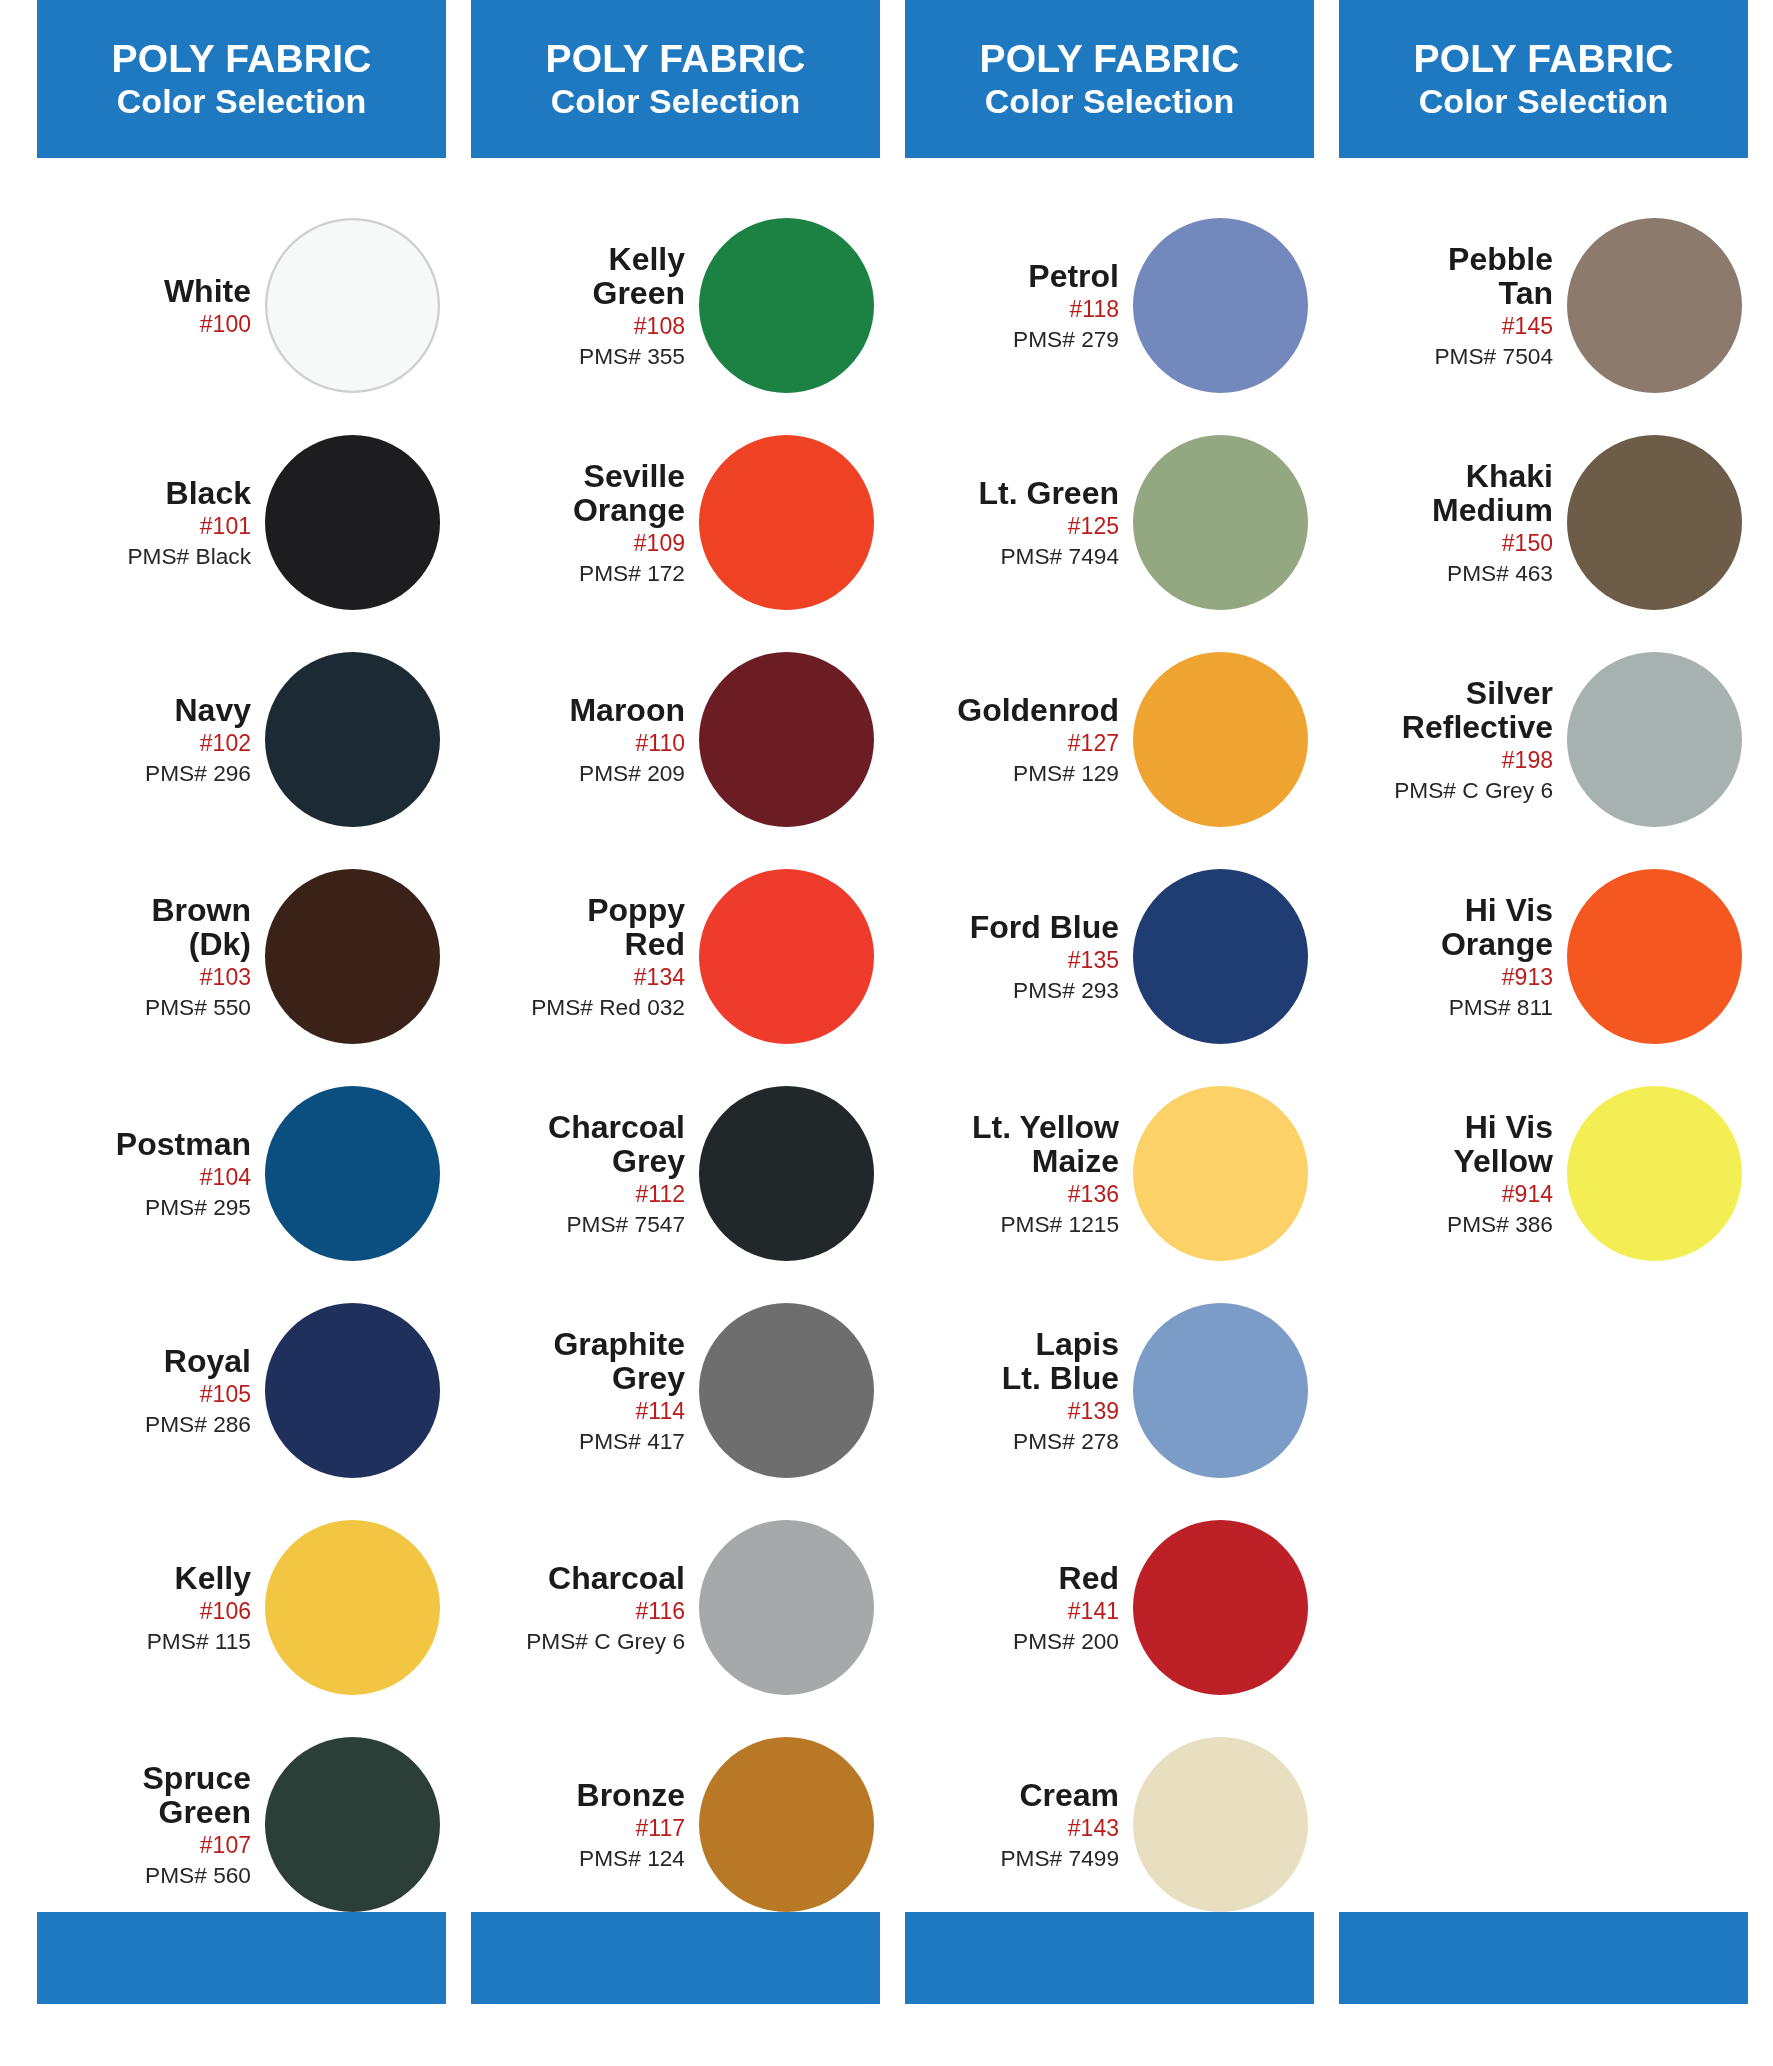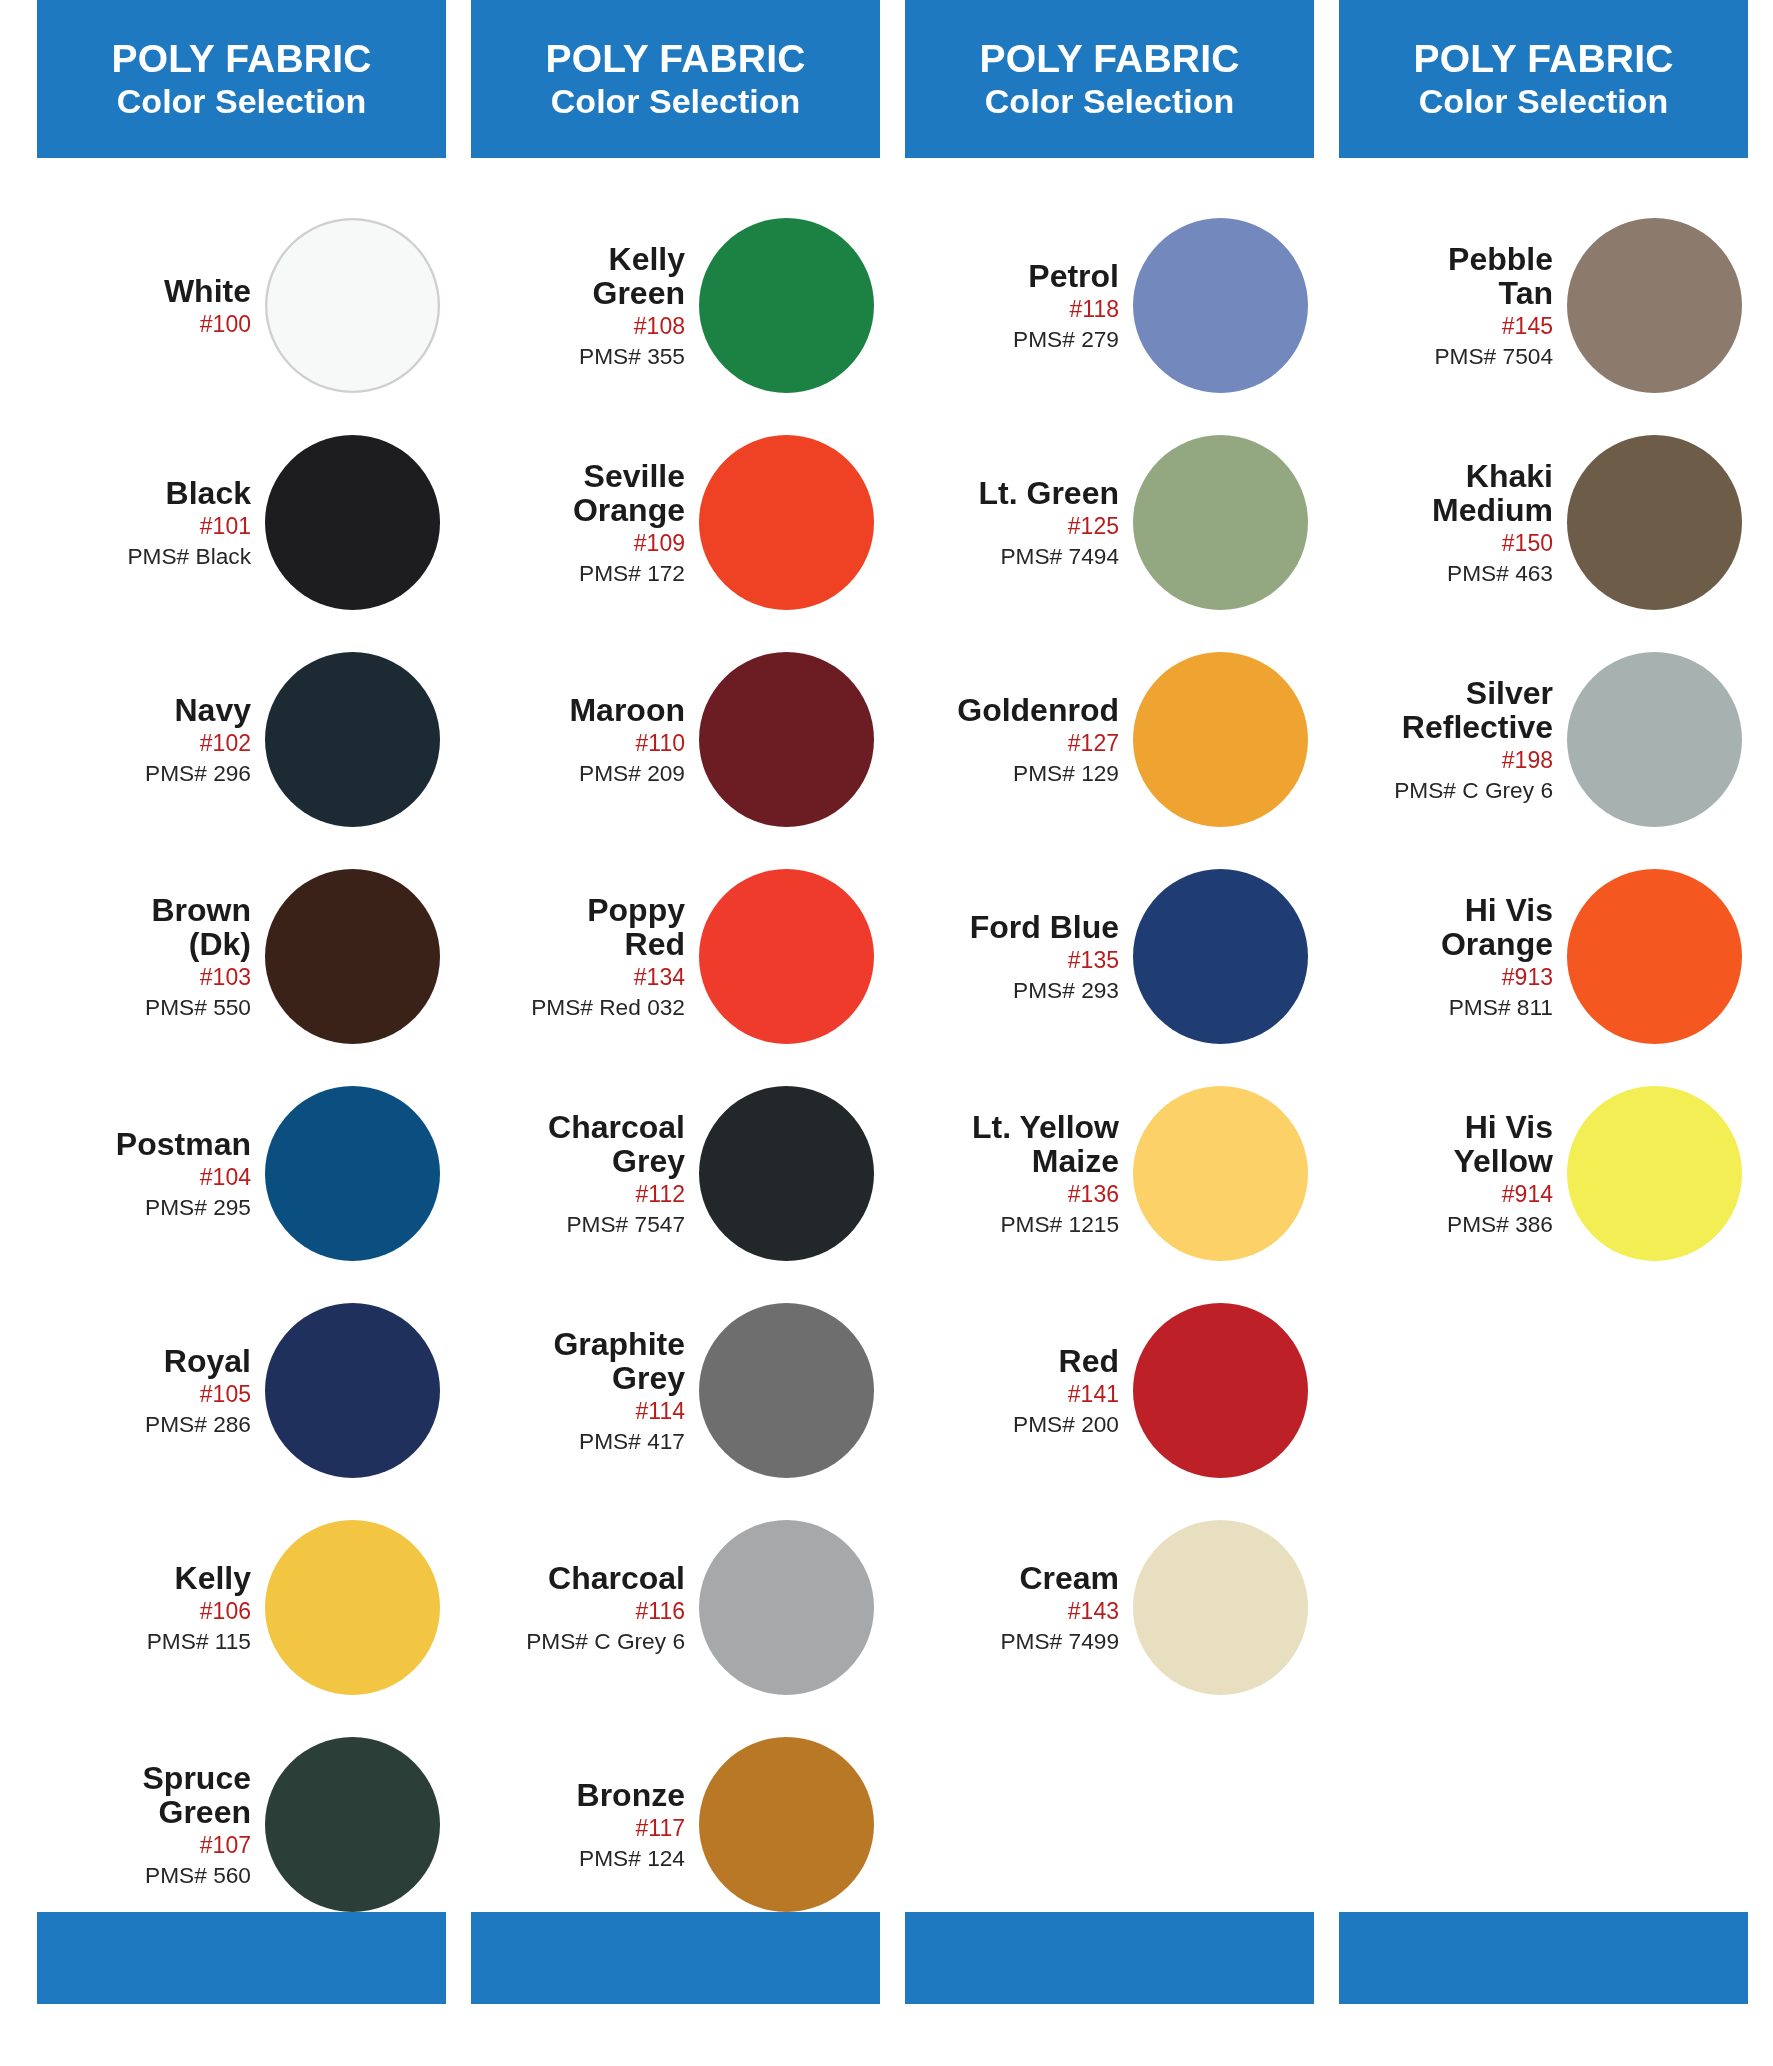--- a/index.html
+++ b/index.html
@@ -381,20 +381,31 @@
 Maize</div>
               <div class="label-code">#136</div>
               <div class="label-pms">PMS# 1215</div>
             </div>
             <div class="dot-wrap">
               <div class="dot" style="background: rgb(252, 209, 103);"></div>
             </div>
           </div>
           <div class="swatch-row">
             <div class="labels">
+              <div class="label-name">Lapis
+Lt. Blue</div>
+              <div class="label-code">#139</div>
+              <div class="label-pms">PMS# 278</div>
+            </div>
+            <div class="dot-wrap">
+              <div class="dot" style="background: rgb(124, 156, 200);"></div>
+            </div>
+          </div>
+          <div class="swatch-row">
+            <div class="labels">
               <div class="label-name">Red</div>
               <div class="label-code">#141</div>
               <div class="label-pms">PMS# 200</div>
             </div>
             <div class="dot-wrap">
               <div class="dot" style="background: rgb(189, 32, 38);"></div>
             </div>
           </div>
           <div class="swatch-row">
             <div class="labels">

